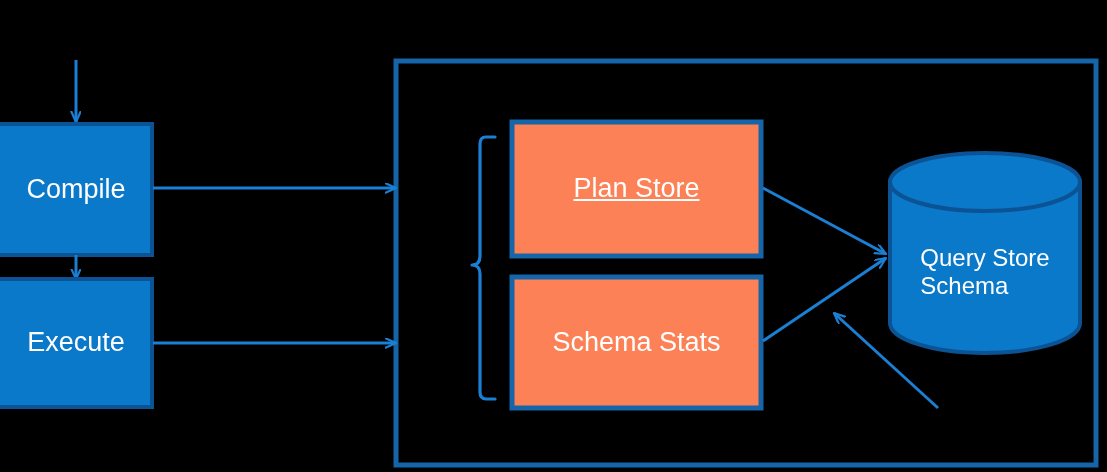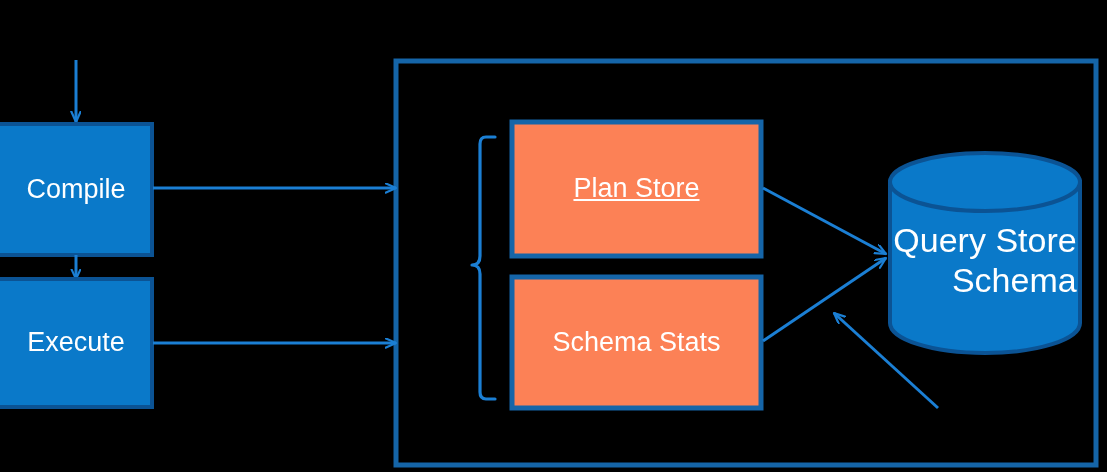--- a/index.html
+++ b/index.html
@@ -20,35 +20,35 @@
     top: 0;
     left: 0;
     width: 1107px;
     height: 472px;
   }
   .node-label {
     position: absolute;
     display: flex;
     align-items: center;
     justify-content: center;
-    text-align: right;
+    text-align: left;
     color: #FFFFFF;
     font-family: "Liberation Sans", sans-serif;
     font-size: 27px;
     font-weight: 400;
     line-height: 1.18;
     letter-spacing: 0px;
     pointer-events: none;
     white-space: pre-line;
   }
   .lbl-compile   { left: 0px;   top: 124px; width: 152px; height: 131px; }
   .lbl-execute   { left: 0px;   top: 279px; width: 152px; height: 128px; }
   .lbl-plan      { left: 512px; top: 122px; width: 249px; height: 134px; text-decoration: underline; }
   .lbl-runtime   { left: 512px; top: 277px; width: 249px; height: 131px; }
-  .lbl-cylinder  { left: 890px; top: 212px; width: 190px; height: 96px; font-size: 34px; }
+  .lbl-cylinder  { left: 890px; top: 224px; width: 190px; height: 96px; font-size: 24px; }
 </style>
 </head>
 <body>
 
 <div id="canvas">
 
   <svg viewBox="0 0 1107 472" xmlns="http://www.w3.org/2000/svg">
     <defs>
       <marker id="arrowOpen" markerWidth="14" markerHeight="14" refX="11.5" refY="5" orient="auto" markerUnits="userSpaceOnUse">
         <path d="M1,0.3 L11.5,5 L1,9.7" fill="none" stroke="#1B7FD4" stroke-width="2.2" stroke-linecap="round" stroke-linejoin="round"></path>

